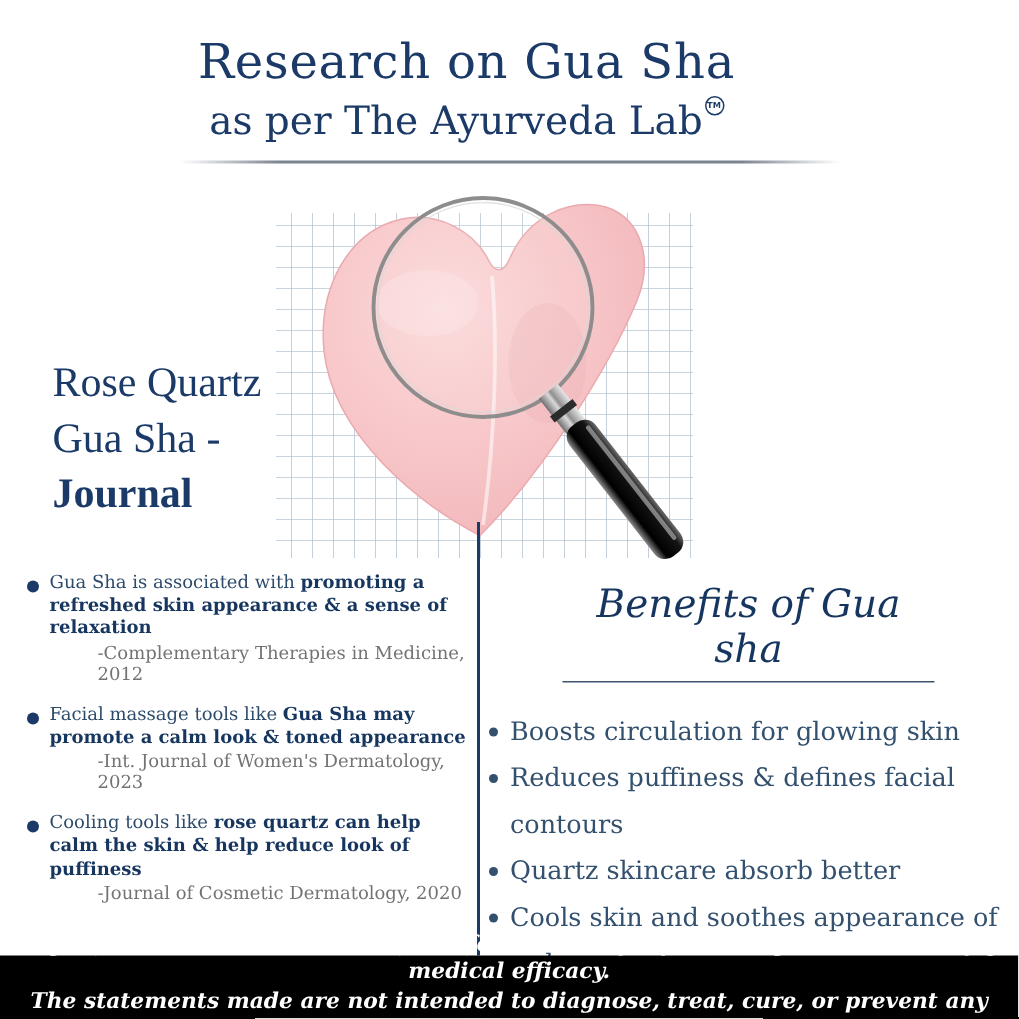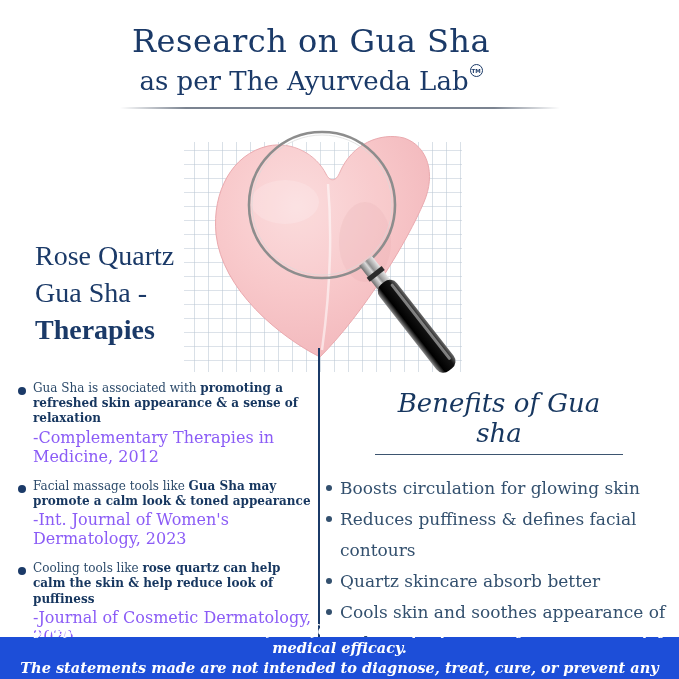--- a/index.html
+++ b/index.html
@@ -44,39 +44,39 @@
 
   
   .research-col { position: absolute; left: 18px; top: 381px; width: 296px; }
   .research-item { display: flex; margin-bottom: 13px; }
   .research-item .dot {
     width: 8px; height: 8px; border-radius: 50%; background: #1b3a68;
     flex: 0 0 8px; margin: 6px 7px 0 0;
   }
   .research-text { font-size: 12px; line-height: 1.27; color: #2c4a6a; }
   .research-text .strong { font-weight: bold; color: #16365f; }
-  .citation { font-size: 16px; color: #8b5cf6; margin-top: 1px; }
+  .citation { font-size: 12px; color: #737373; margin-top: 1px; margin-left: 32px; }
 
   
   .benefits-col { position: absolute; left: 326px; top: 388px; width: 346px; }
   .benefits-title {
     font-style: italic; font-size: 26px; text-align: center; color: #16365f;
     padding-bottom: 6px; border-bottom: 1.5px solid #3d5570;
     width: 248px; margin: 0 auto 18px auto;
   }
   .benefit-item { display: flex; font-size: 17px; line-height: 1.82; color: #33506e; }
   .benefit-item .dot {
     width: 6px; height: 6px; border-radius: 50%; background: #33506e;
     flex: 0 0 6px; margin: 12px 8px 0 0;
   }
 
   
   .footer {
     position: absolute; left: 0; bottom: 0; width: 679px; height: 42px;
-    background: #1d4ed8; color: #ffffff; text-align: center;
+    background: #000000; color: #ffffff; text-align: center;
     display: flex; flex-direction: column; justify-content: center; gap: 1px;
   }
   .footer div { font-size: 14.5px; font-style: italic; font-weight: bold; line-height: 1.25; }
 </style>
 </head>
 <body>
 
 <div class="page">
 
   <div class="header">
@@ -135,21 +135,21 @@
         <rect x="10" y="-9.5" width="5" height="19" fill="#2b2b2b"></rect>
         <rect x="24" y="-11" width="110" height="22" rx="9" fill="url(#handleGrad)"></rect>
         <rect x="30" y="-7.5" width="96" height="3" rx="1.5" fill="#9a9a9a" opacity="0.8"></rect>
       </g>
     </svg>
   </div>
 
   <div class="side-heading heading-left">
     <div>Rose Quartz</div>
     <div>Gua Sha -</div>
-    <div class="hl-bold">Therapies</div>
+    <div class="hl-bold">Journal</div>
   </div>
 
 
   <div class="v-divider"></div>
 
   <div class="research-col">
     <div class="research-item">
       <span class="dot"></span>
       <div>
         <div class="research-text"><span>Gua Sha is associated with </span><span class="strong">promoting a refreshed skin appearance &amp; a sense of relaxation</span></div>

